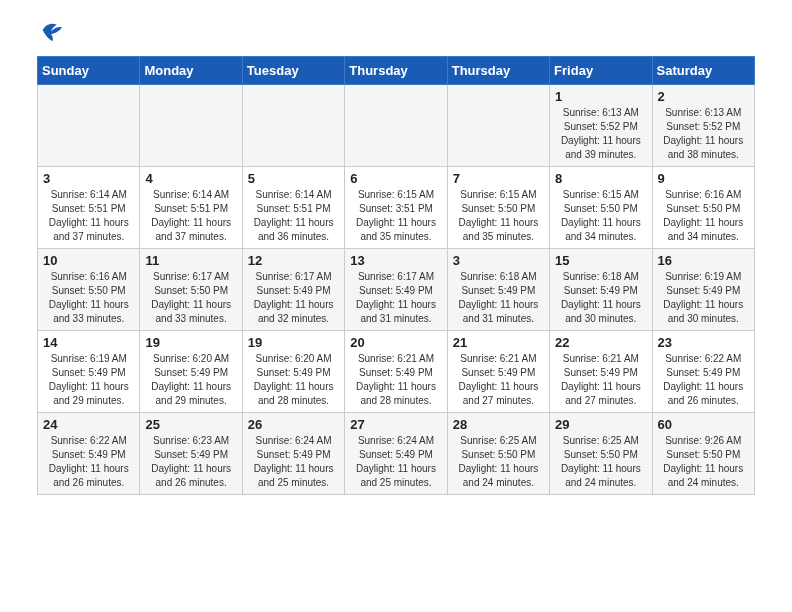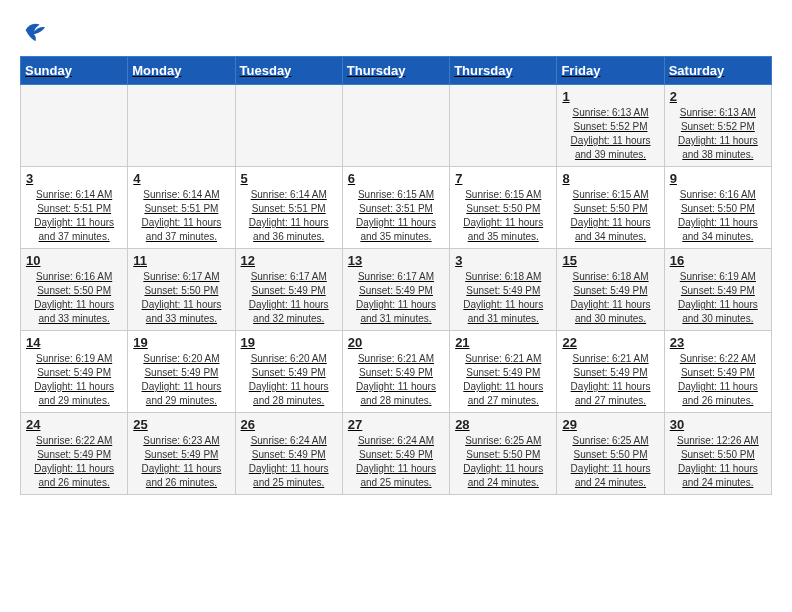--- a/index.html
+++ b/index.html
@@ -1,17 +1,17 @@
 <!DOCTYPE html>
 <html><head>
   <meta charset="utf-8">
   <style>
     * { box-sizing: border-box; margin: 0; padding: 0; }
     body { font-family: Arial, sans-serif; background: #fff; width: 792px; min-height: 612px; }
-    .container { padding: 16px 20px; text-decoration: underline; }
+    .container { padding: 16px 37px; }
     .header { display: flex; justify-content: space-between; align-items: flex-start; margin-bottom: 12px; }
     .logo { display: flex; align-items: center; gap: 4px; }
     .logo-text { font-size: 18px; font-weight: bold; line-height: 1.1; }
     .logo-general { color: #333; }
     .logo-blue { color: #1a5bb5; }
     .logo-bird { width: 28px; height: 28px; }
     .title-block { text-align: right; }
     .month-title { font-size: 36px; font-weight: 300; color: #222; }
     .location { font-size: 15px; color: #444; }
     table { width: 100%; border-collapse: collapse; table-layout: fixed; }
@@ -238,21 +238,21 @@
 Sunset: 5:50 PM
 Daylight: 11 hours and 24 minutes.</div>
           </td>
           <td>
             <div class="day-num">29</div>
             <div class="day-info">Sunrise: 6:25 AM
 Sunset: 5:50 PM
 Daylight: 11 hours and 24 minutes.</div>
           </td>
           <td>
-            <div class="day-num">30</div>
-            <div class="day-info">Sunrise: 12:26 AM
+            <div class="day-num">60</div>
+            <div class="day-info">Sunrise: 9:26 AM
 Sunset: 5:50 PM
 Daylight: 11 hours and 24 minutes.</div>
           </td>
         </tr>
       </tbody>
   </table>
 </div>
 
 </body></html>

